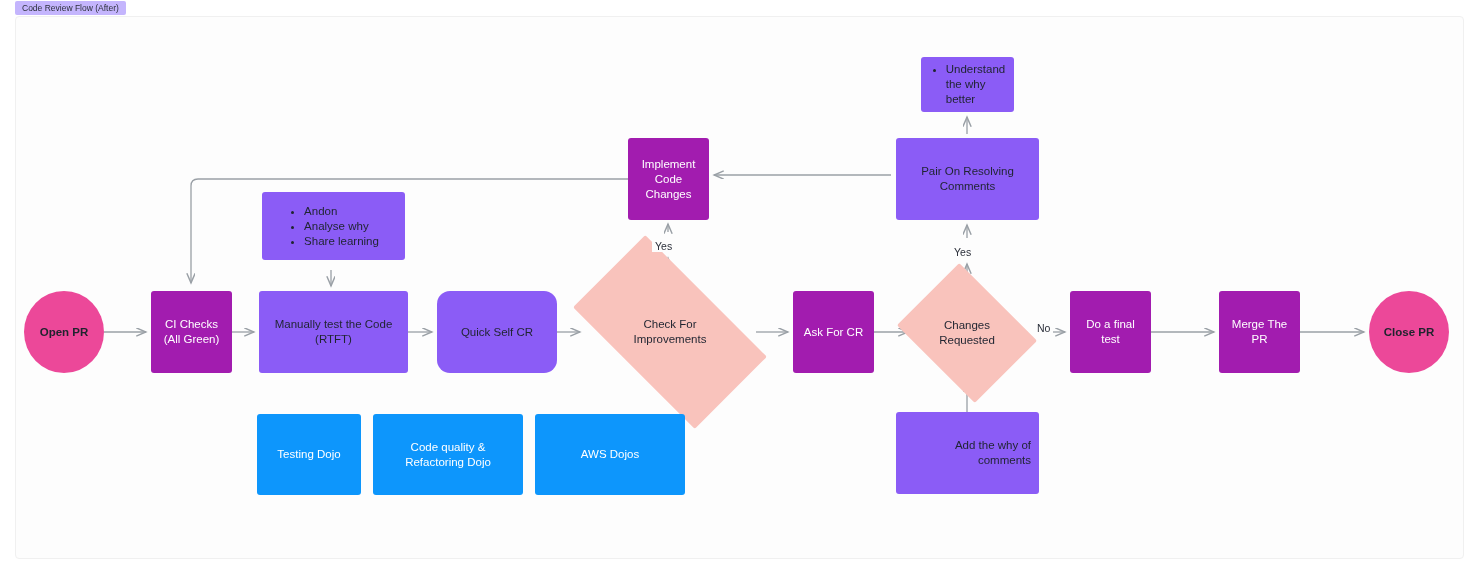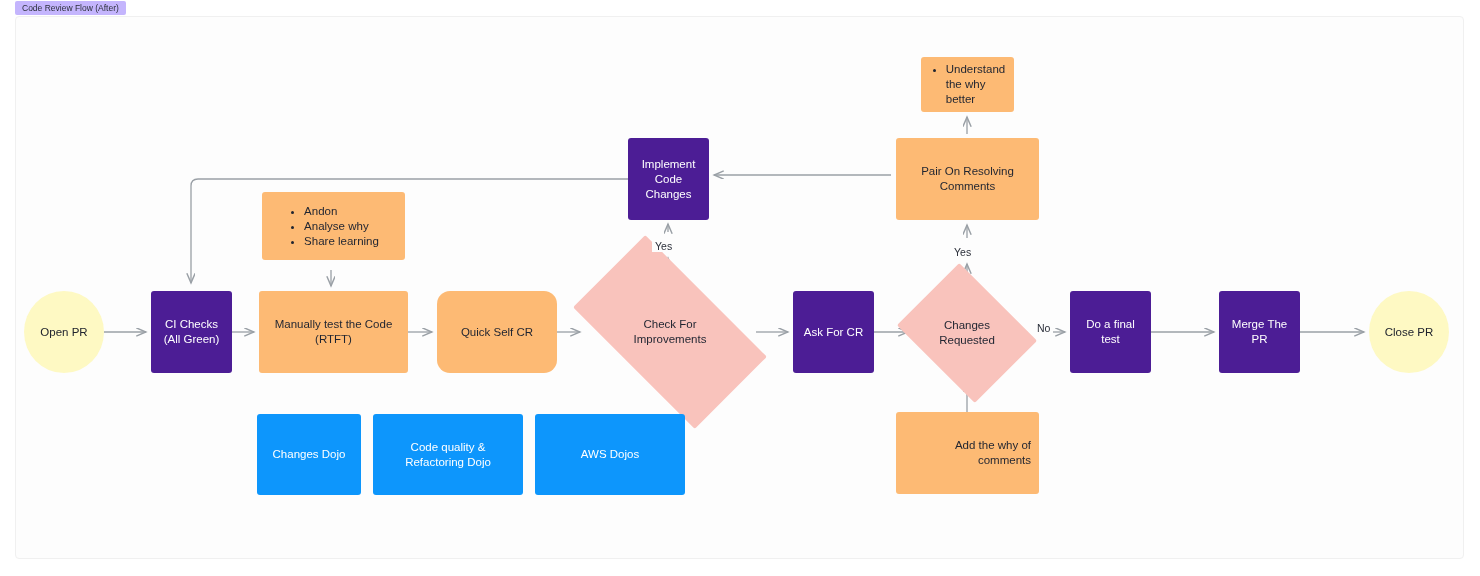--- a/index.html
+++ b/index.html
@@ -51,23 +51,23 @@
     box-sizing: border-box;
     display: flex;
     align-items: center;
     justify-content: center;
     text-align: center;
     font-size: 11.5px;
     line-height: 15px;
     border-radius: 3px;
   }
   .node .lbl { display: block; padding: 0 8px; }
-  .n-purple { background: #4c1d95; color: #ffffff; }
-  .n-yellow { background: #fef9c3; color: #20242e; border-radius: 50%; }
-  .n-lblue  { background: #fdba74; color: #1f2430; }
+  .n-purple { background: #a21caf; color: #ffffff; }
+  .n-yellow { background: #ec4899; color: #20242e; border-radius: 50%; font-weight: bold; }
+  .n-lblue  { background: #8b5cf6; color: #1f2430; }
   .n-blue   { background: #0D96FC; color: #ffffff; }
   .n-diamond-wrap { background: transparent; }
   .n-diamond-wrap .dia {
     position: absolute;
     left: 0; top: 0;
     width: 100%; height: 100%;
     background: #F9C3BC;
     transform: rotate(45deg);
     border-radius: 2px;
   }
@@ -208,21 +208,21 @@
       <li>Analyse why</li>
       <li>Share learning</li>
     </ul>
   </div>
 
   <div class="node n-lblue" style="left:896px; top:412px; width:143px; height:82px;text-align:right;">
     <span class="lbl">Add the why of comments</span>
   </div>
 
   <div class="node n-blue" style="left:257px; top:414px; width:104px; height:81px;">
-    <span class="lbl">Changes Dojo</span>
+    <span class="lbl">Testing Dojo</span>
   </div>
 
   <div class="node n-blue" style="left:373px; top:414px; width:150px; height:81px;">
     <span class="lbl">Code quality &amp; Refactoring Dojo</span>
   </div>
 
   <div class="node n-blue" style="left:535px; top:414px; width:150px; height:81px;">
     <span class="lbl">AWS Dojos</span>
   </div>
 

